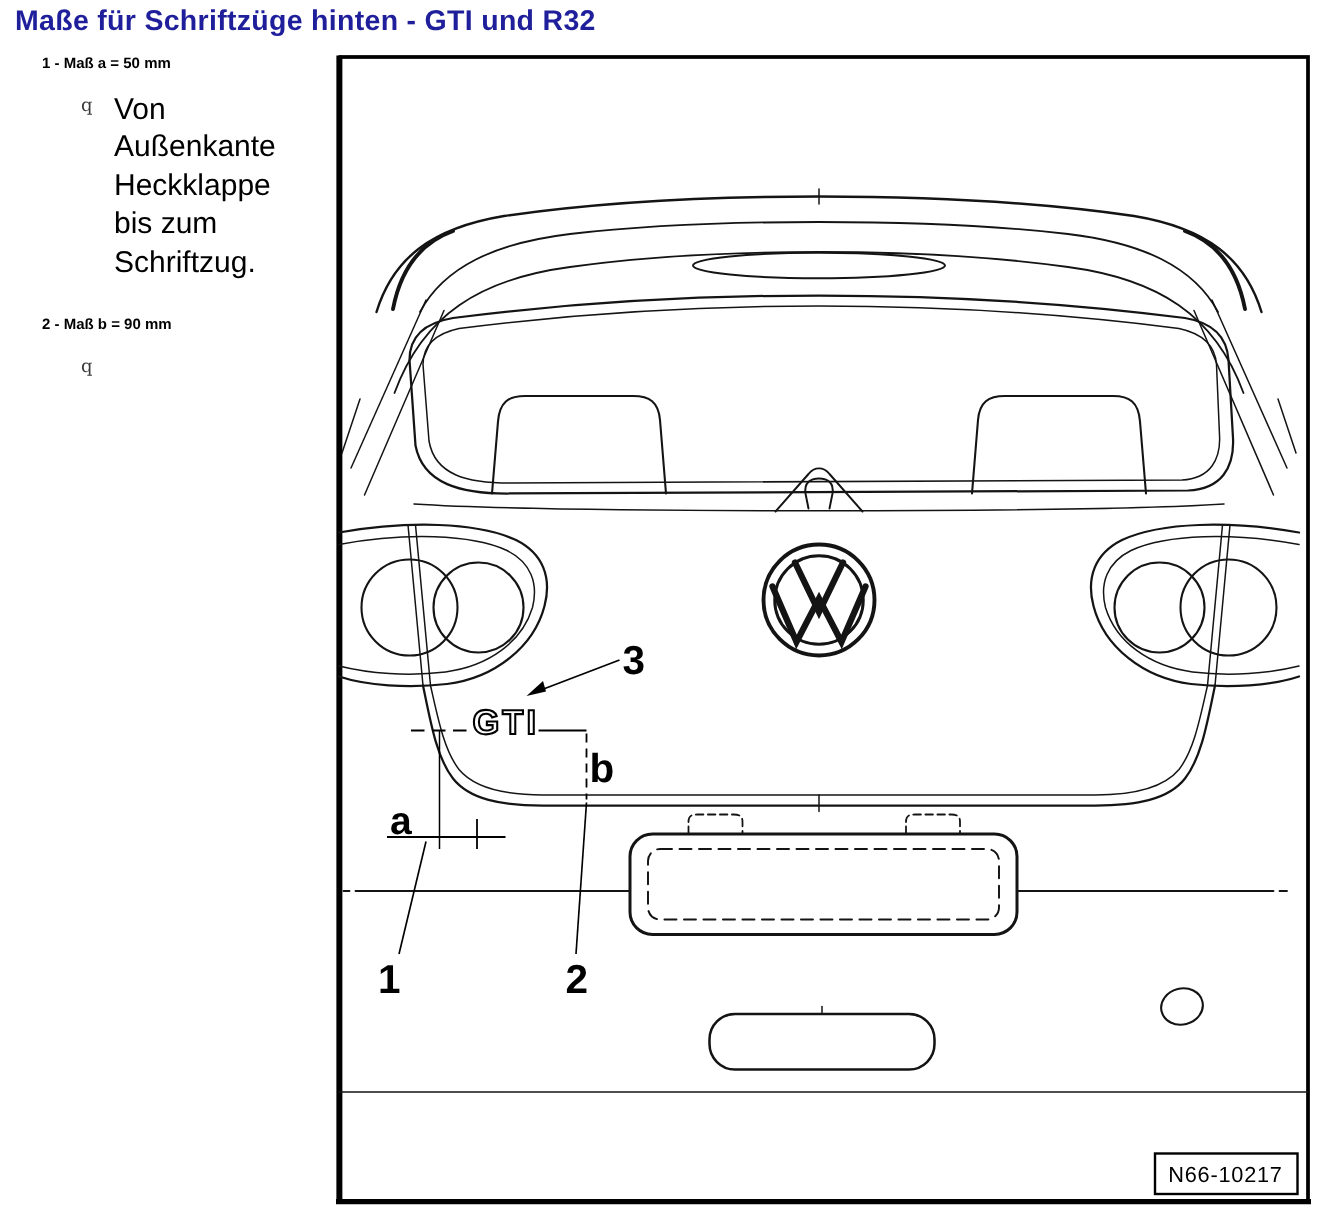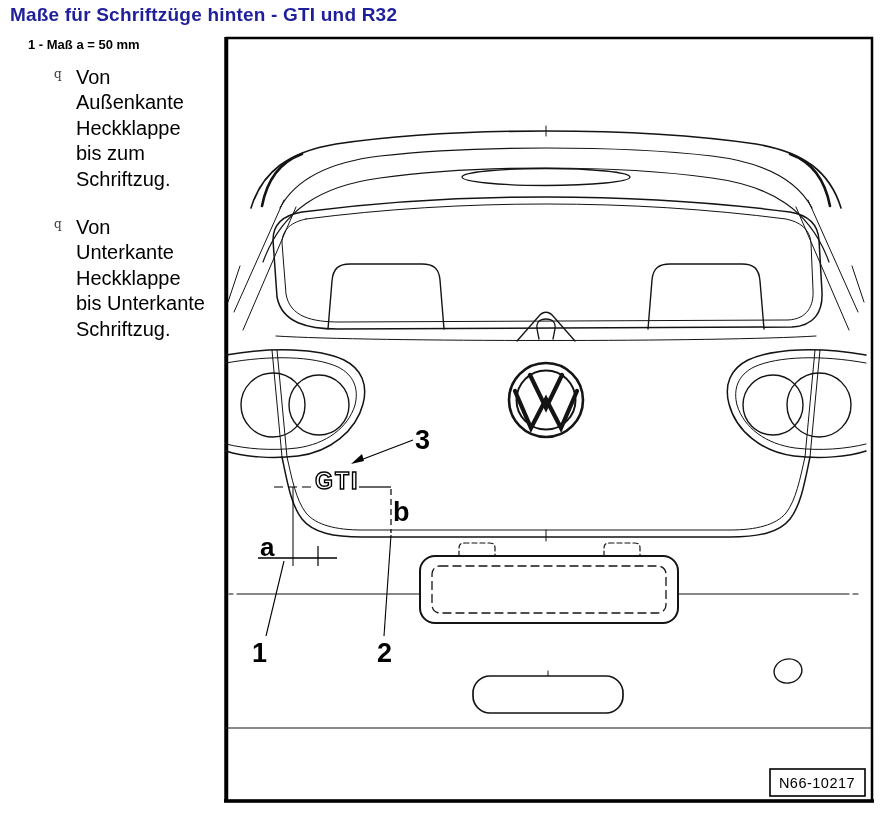--- a/index.html
+++ b/index.html
@@ -10,21 +10,21 @@
   }
   .page-title{
     position:absolute;left:10px;top:4px;
     font-size:19px;font-weight:bold;color:#1f1f9c;letter-spacing:0.2px;
     white-space:nowrap;
   }
   .legend{
     position:absolute;left:28px;top:37px;width:190px;
   }
   .legend .term{
-    font-size:13px;font-weight:bold;margin:0 0 13px 0;white-space:nowrap;
+    font-size:10px;font-weight:bold;margin:0 0 13px 0;white-space:nowrap;
   }
   .legend .desc-row{
     display:flex;align-items:flex-start;margin:0 0 23px 26px;
   }
   .legend .bullet{
     font-family:"DejaVu Serif",serif;font-size:12px;color:#3a3a3a;
     width:14px;flex:0 0 14px;margin-top:2px;
   }
   .legend .desc{
     font-size:20px;line-height:1.27;width:134px;margin-left:8px;
@@ -39,23 +39,23 @@
 
 <div class="legend">
   <div>
     <div class="term">1 - Maß a = 50 mm</div>
     <div class="desc-row">
       <span class="bullet">q</span>
       <span class="desc">Von Außenkante Heckklappe bis zum Schriftzug.</span>
     </div>
   </div>
   <div>
+    <div class="term">2 - Maß b = 90 mm</div>
     <div class="desc-row">
       <span class="bullet">q</span>
-      <span class="desc">Von Unterkante Heckklappe bis Unterkante Schriftzug.</span>
     </div>
   </div>
 </div>
 
 <svg width="888" height="819" viewBox="0 0 888 819">
 
   <g fill="none" stroke="#000">
     <rect x="227" y="38" width="645" height="763" stroke-width="2.5"></rect>
     <line x1="226" y1="37" x2="226" y2="802" stroke-width="3.5"></line>
     <line x1="224" y1="801" x2="874" y2="801" stroke-width="3.5"></line>

